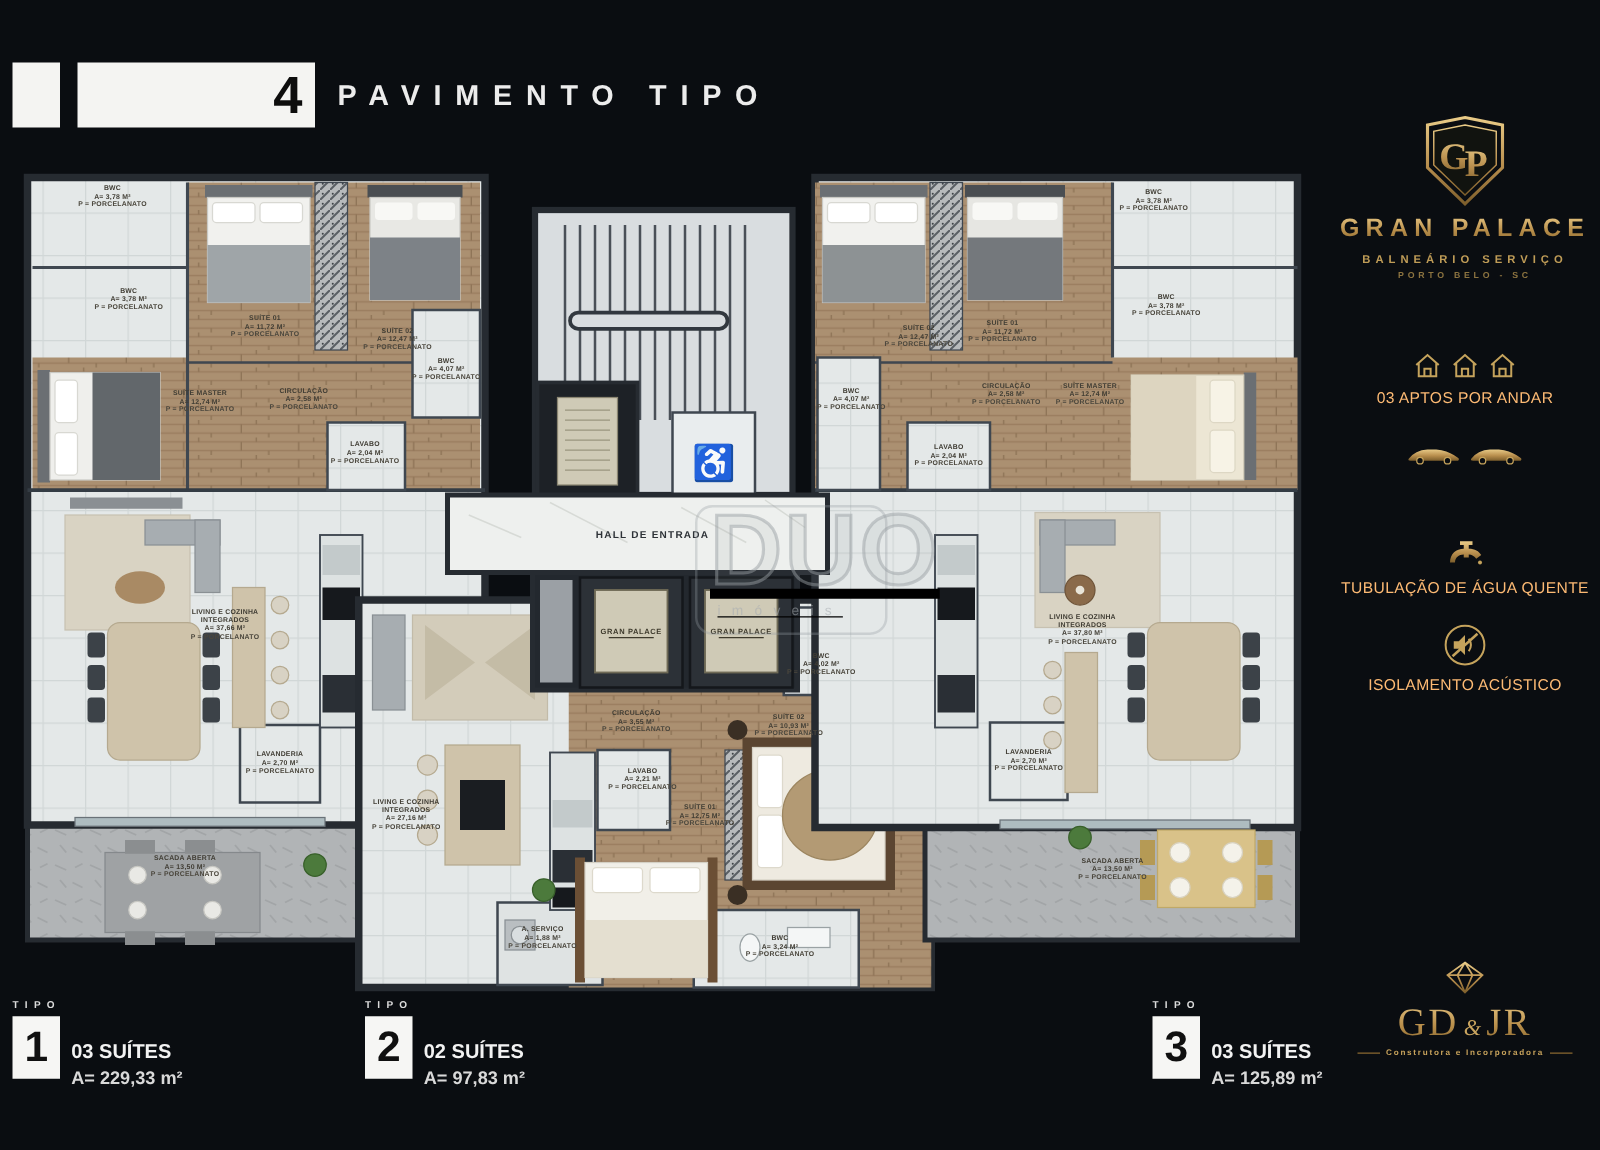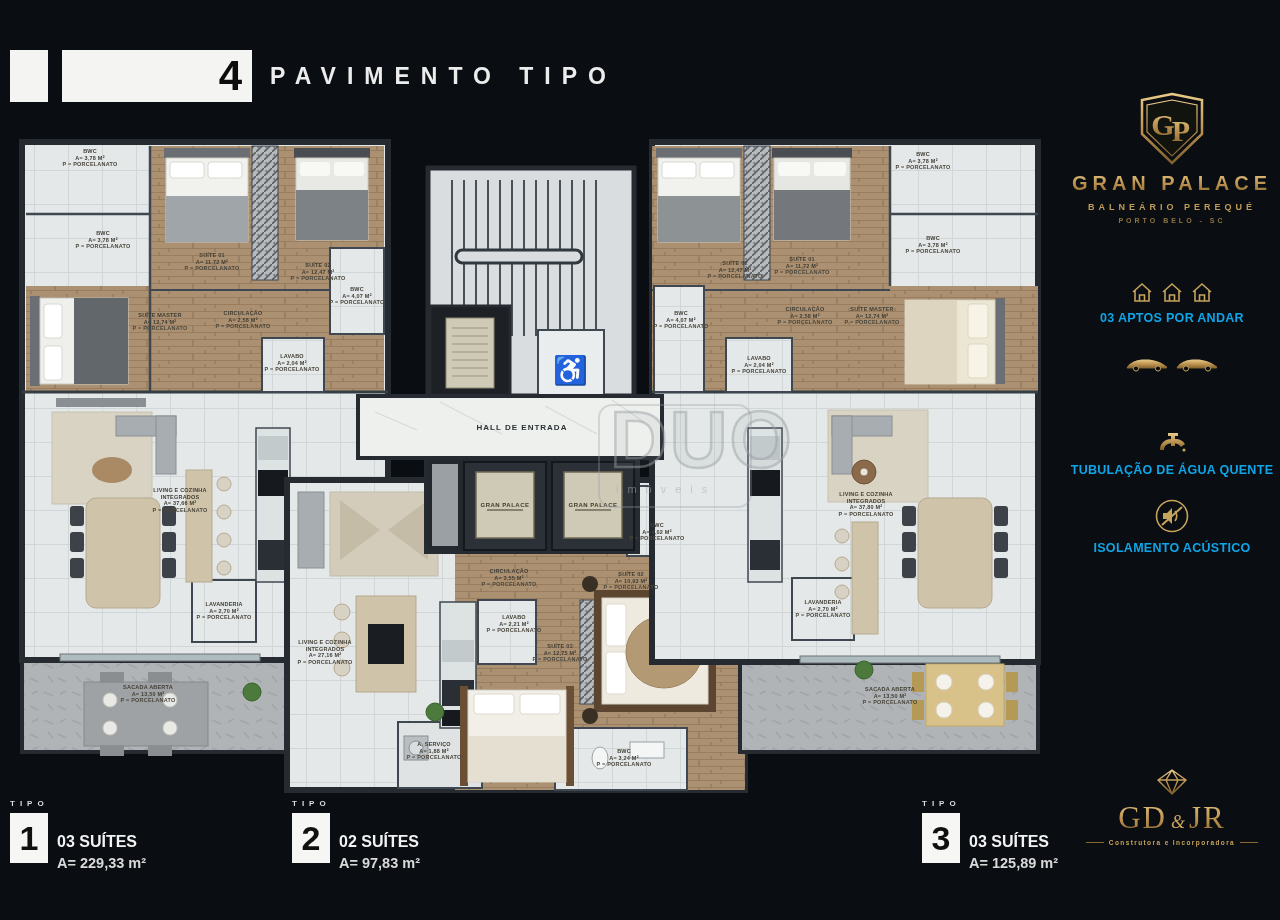--- a/index.html
+++ b/index.html
@@ -12,34 +12,34 @@
   .hdr-num{font-size:42px;font-weight:700;color:#0d0d0d;line-height:1;}
   .hdr-title{position:absolute;left:270px;top:50px;height:52px;display:flex;align-items:center;
              font-size:23px;font-weight:600;letter-spacing:11px;color:#ececec;white-space:nowrap;}
   
   #plan-labels{position:absolute;inset:0;pointer-events:none;}
   .rl{position:absolute;transform:translate(-50%,-50%);text-align:center;width:88px;
       font-size:5.5px;line-height:1.2;font-weight:700;color:#403d34;text-transform:uppercase;letter-spacing:.2px;}
   .rl span{display:block;}
   .rl .rl-floor{font-weight:600;color:#4b473d;}
   
-  .wm{position:absolute;left:610px;top:400px;width:210px;height:130px;pointer-events:none;}
+  .wm{position:absolute;left:568px;top:400px;width:210px;height:130px;pointer-events:none;text-decoration:underline;}
   .wm-frame{position:absolute;left:-12px;top:4px;width:150px;height:100px;border:2.5px solid rgba(150,156,162,.32);border-radius:14px;}
   .wm-name{position:relative;font-size:80px;font-weight:700;line-height:1;letter-spacing:2px;
            color:rgba(140,146,152,.10);-webkit-text-stroke:2.5px rgba(152,158,164,.48);}
   .wm-word{position:relative;font-size:11px;letter-spacing:9px;color:rgba(165,171,177,.55);margin-top:3px;padding-left:6px;}
   
   .brand{position:absolute;left:1067px;top:92px;width:210px;text-align:center;}
   .brand-name{margin-top:6px;font-size:20px;font-weight:700;letter-spacing:5px;
               background:linear-gradient(180deg,#e8c886,#b78d49 55%,#8a6830);-webkit-background-clip:text;background-clip:text;color:transparent;}
   .brand-district{margin-top:7px;font-size:9px;font-weight:700;letter-spacing:4px;color:#bf9c57;}
   .brand-city{margin-top:5px;font-size:7px;font-weight:700;letter-spacing:3px;color:#8d7440;}
   .amenity{position:absolute;left:1067px;width:210px;text-align:center;}
   .amenity .ic{display:flex;justify-content:center;gap:6px;align-items:flex-end;}
-  .amenity .lab{margin-top:7px;font-size:12.5px;font-weight:700;letter-spacing:.3px;color:#0ea5e9;}
+  .amenity .lab{margin-top:7px;font-size:12.5px;font-weight:400;letter-spacing:.3px;color:#fdba74;}
   .builder{position:absolute;left:1067px;top:768px;width:210px;text-align:center;}
   .builder-name{margin-top:4px;font-family:"Liberation Serif",serif;color:#c9a45f;}
   .builder-name .big{font-size:31px;letter-spacing:2px;
       background:linear-gradient(180deg,#e8c886,#b78d49 60%,#8a6830);-webkit-background-clip:text;background-clip:text;color:transparent;}
   .builder-name .amp{font-size:18px;font-style:italic;color:#c9a45f;padding:0 4px;}
   .builder-tag{margin-top:3px;font-size:6.5px;font-weight:700;letter-spacing:1.4px;color:#c8a35c;
                display:flex;align-items:center;gap:5px;justify-content:center;}
   .builder-tag:before,.builder-tag:after{content:"";flex:0 0 18px;height:1px;background:#8a6830;}
   
   .leg{position:absolute;}
@@ -502,21 +502,21 @@
             <stop offset=".55" stop-color="#b98f4e"></stop>
             <stop offset="1" stop-color="#7e5f2c"></stop>
         </linearGradient>
       </defs>
       <path d="M33 2L63 8V42L33 71L3 42V8Z" fill="none" stroke="url(#gsh)" stroke-width="2.5"></path>
       <path d="M33 8L58 13V40L33 64L8 40V13Z" fill="#11130f" stroke="url(#gsh)" stroke-width="1.2"></path>
       <text x="24" y="43" font-size="30" font-weight="bold" text-anchor="middle" fill="url(#gsh)" font-family="Liberation Serif,serif">G</text>
       <text x="42" y="49" font-size="30" font-weight="bold" text-anchor="middle" fill="url(#gsh)" font-family="Liberation Serif,serif">P</text>
     </svg>
     <div class="brand-name">GRAN PALACE</div>
-    <div class="brand-district">BALNEÁRIO PEREQUÉ</div>
+    <div class="brand-district">BALNEÁRIO SERVIÇO</div>
     <div class="brand-city">PORTO BELO - SC</div>
   </div>
 
   <div class="amenity" style="top:282px;">
     <div class="ic">
       <svg width="24" height="22" viewBox="0 0 24 22">
           <path d="M3 10L12 2L21 10M5 8.5V19H19V8.5M9.5 19V13H14.5V19" fill="none" stroke="#c5a35c" stroke-width="1.6"></path>
         </svg>
       <svg width="24" height="22" viewBox="0 0 24 22">
           <path d="M3 10L12 2L21 10M5 8.5V19H19V8.5M9.5 19V13H14.5V19" fill="none" stroke="#c5a35c" stroke-width="1.6"></path>

